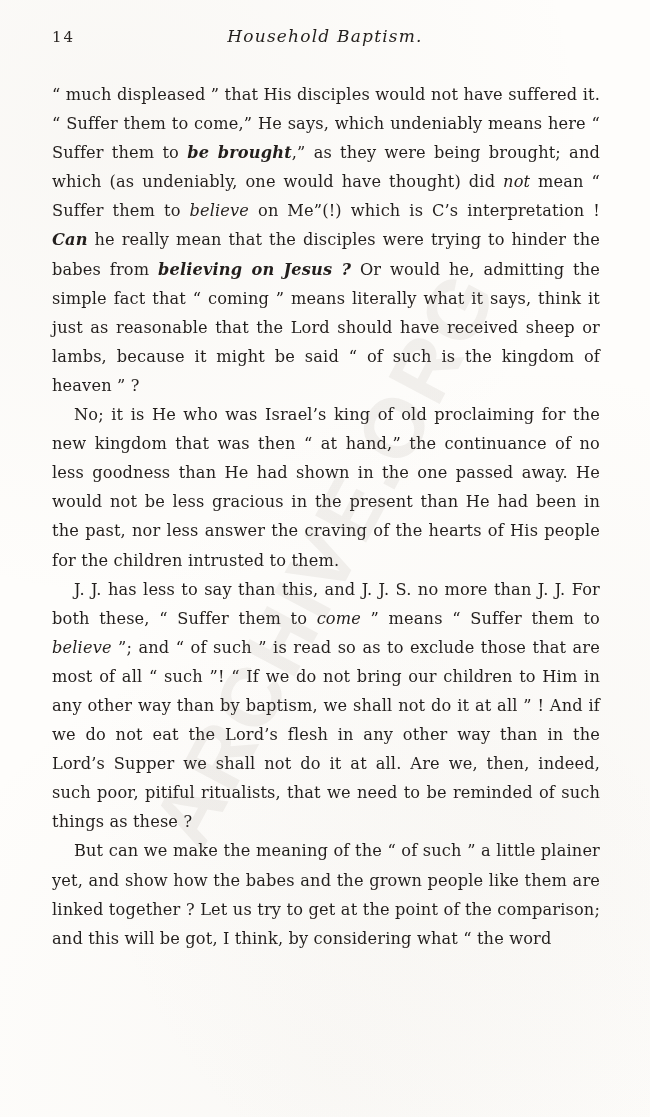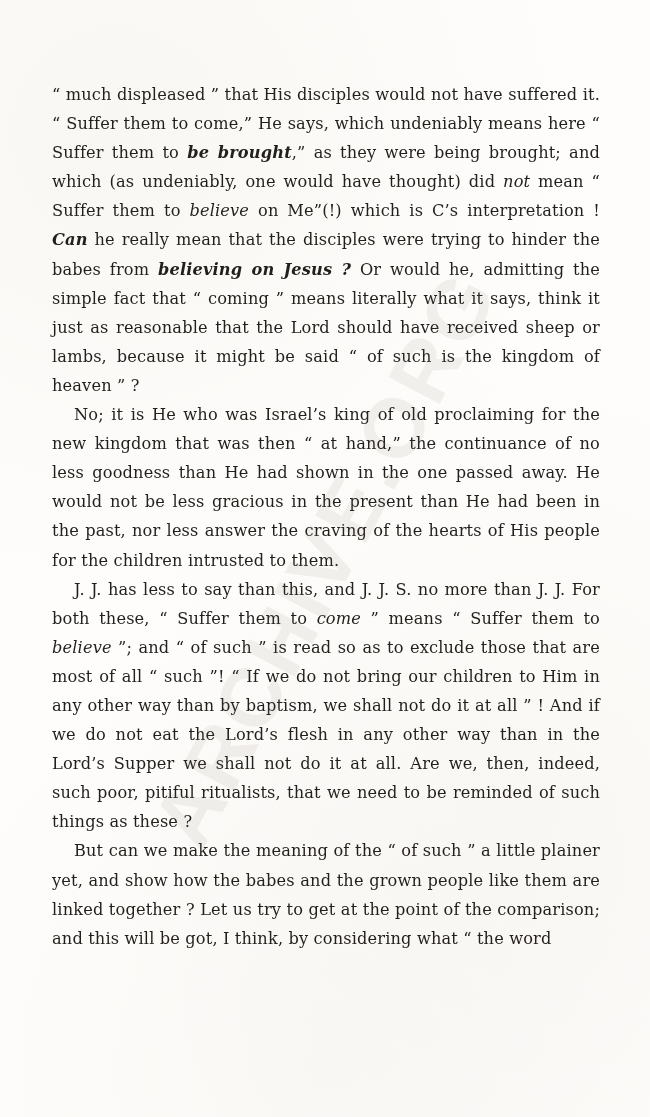--- a/index.html
+++ b/index.html
@@ -114,20 +114,24 @@
 </style>
 </head>
 <body>
 
 <div class="page">
 
   <div class="watermark">
     <span>ARCHIVE.ORG</span>
   </div>
 
+  <div class="header">
+    <div class="folio">14</div>
+    <div class="running-head">Household Baptism.</div>
+  </div>
 
   <div class="body-text">
       <p class=""><span>“ much displeased ” that His disciples would not have suffered it.   “ Suffer them to come,” He says, which undeniably means here “ Suffer them to </span><span class="bi">be brought</span><span>,” as they were being brought; and which (as undeniably, one would have thought) did </span><i>not</i><span> mean “ Suffer them to </span><i>believe</i><span> on Me”(!) which is C’s interpretation !  </span><span class="bi">Can</span><span> he really mean that the disciples were trying to hinder the babes from </span><span class="bi">believing on Jesus ?</span><span>  Or would he, admitting the simple fact that “ coming ” means literally what it says, think it just as reasonable that the Lord should have received sheep or lambs, because it might be said “ of such is the kingdom of heaven ” ?</span></p>
       <p class="indent"><span>No; it is He who was Israel’s king of old proclaiming for the new kingdom that was then “ at hand,” the continuance of no less goodness than He had shown in the one passed away.   He would not be less gracious in the present than He had been in the past, nor less answer the craving of the hearts of His people for the children intrusted to them.</span></p>
       <p class="indent"><span>J. J. has less to say than this, and J. J. S. no more than J. J.   For both these, “ Suffer them to </span><i>come</i><span> ” means “ Suffer them to </span><i>believe</i><span> ”; and “ of such ” is read so as to exclude those that are most of all “ such ”! “ If we do not bring our children to Him in any other way than by baptism, we shall not do it at all ” !   And if we do not eat the Lord’s flesh in any other way than in the Lord’s Supper we shall not do it at all. Are we, then, indeed, such poor, pitiful ritualists, that we need to be reminded of such things as these ?</span></p>
       <p class="indent"><span>But can we make the meaning of the “ of such ” a little plainer yet, and show how the babes and the grown people like them are linked together ?   Let us try to get at the point of the comparison; and this will be got, I think, by considering what “ the word</span></p>
     </div>
 
 </div>
 

